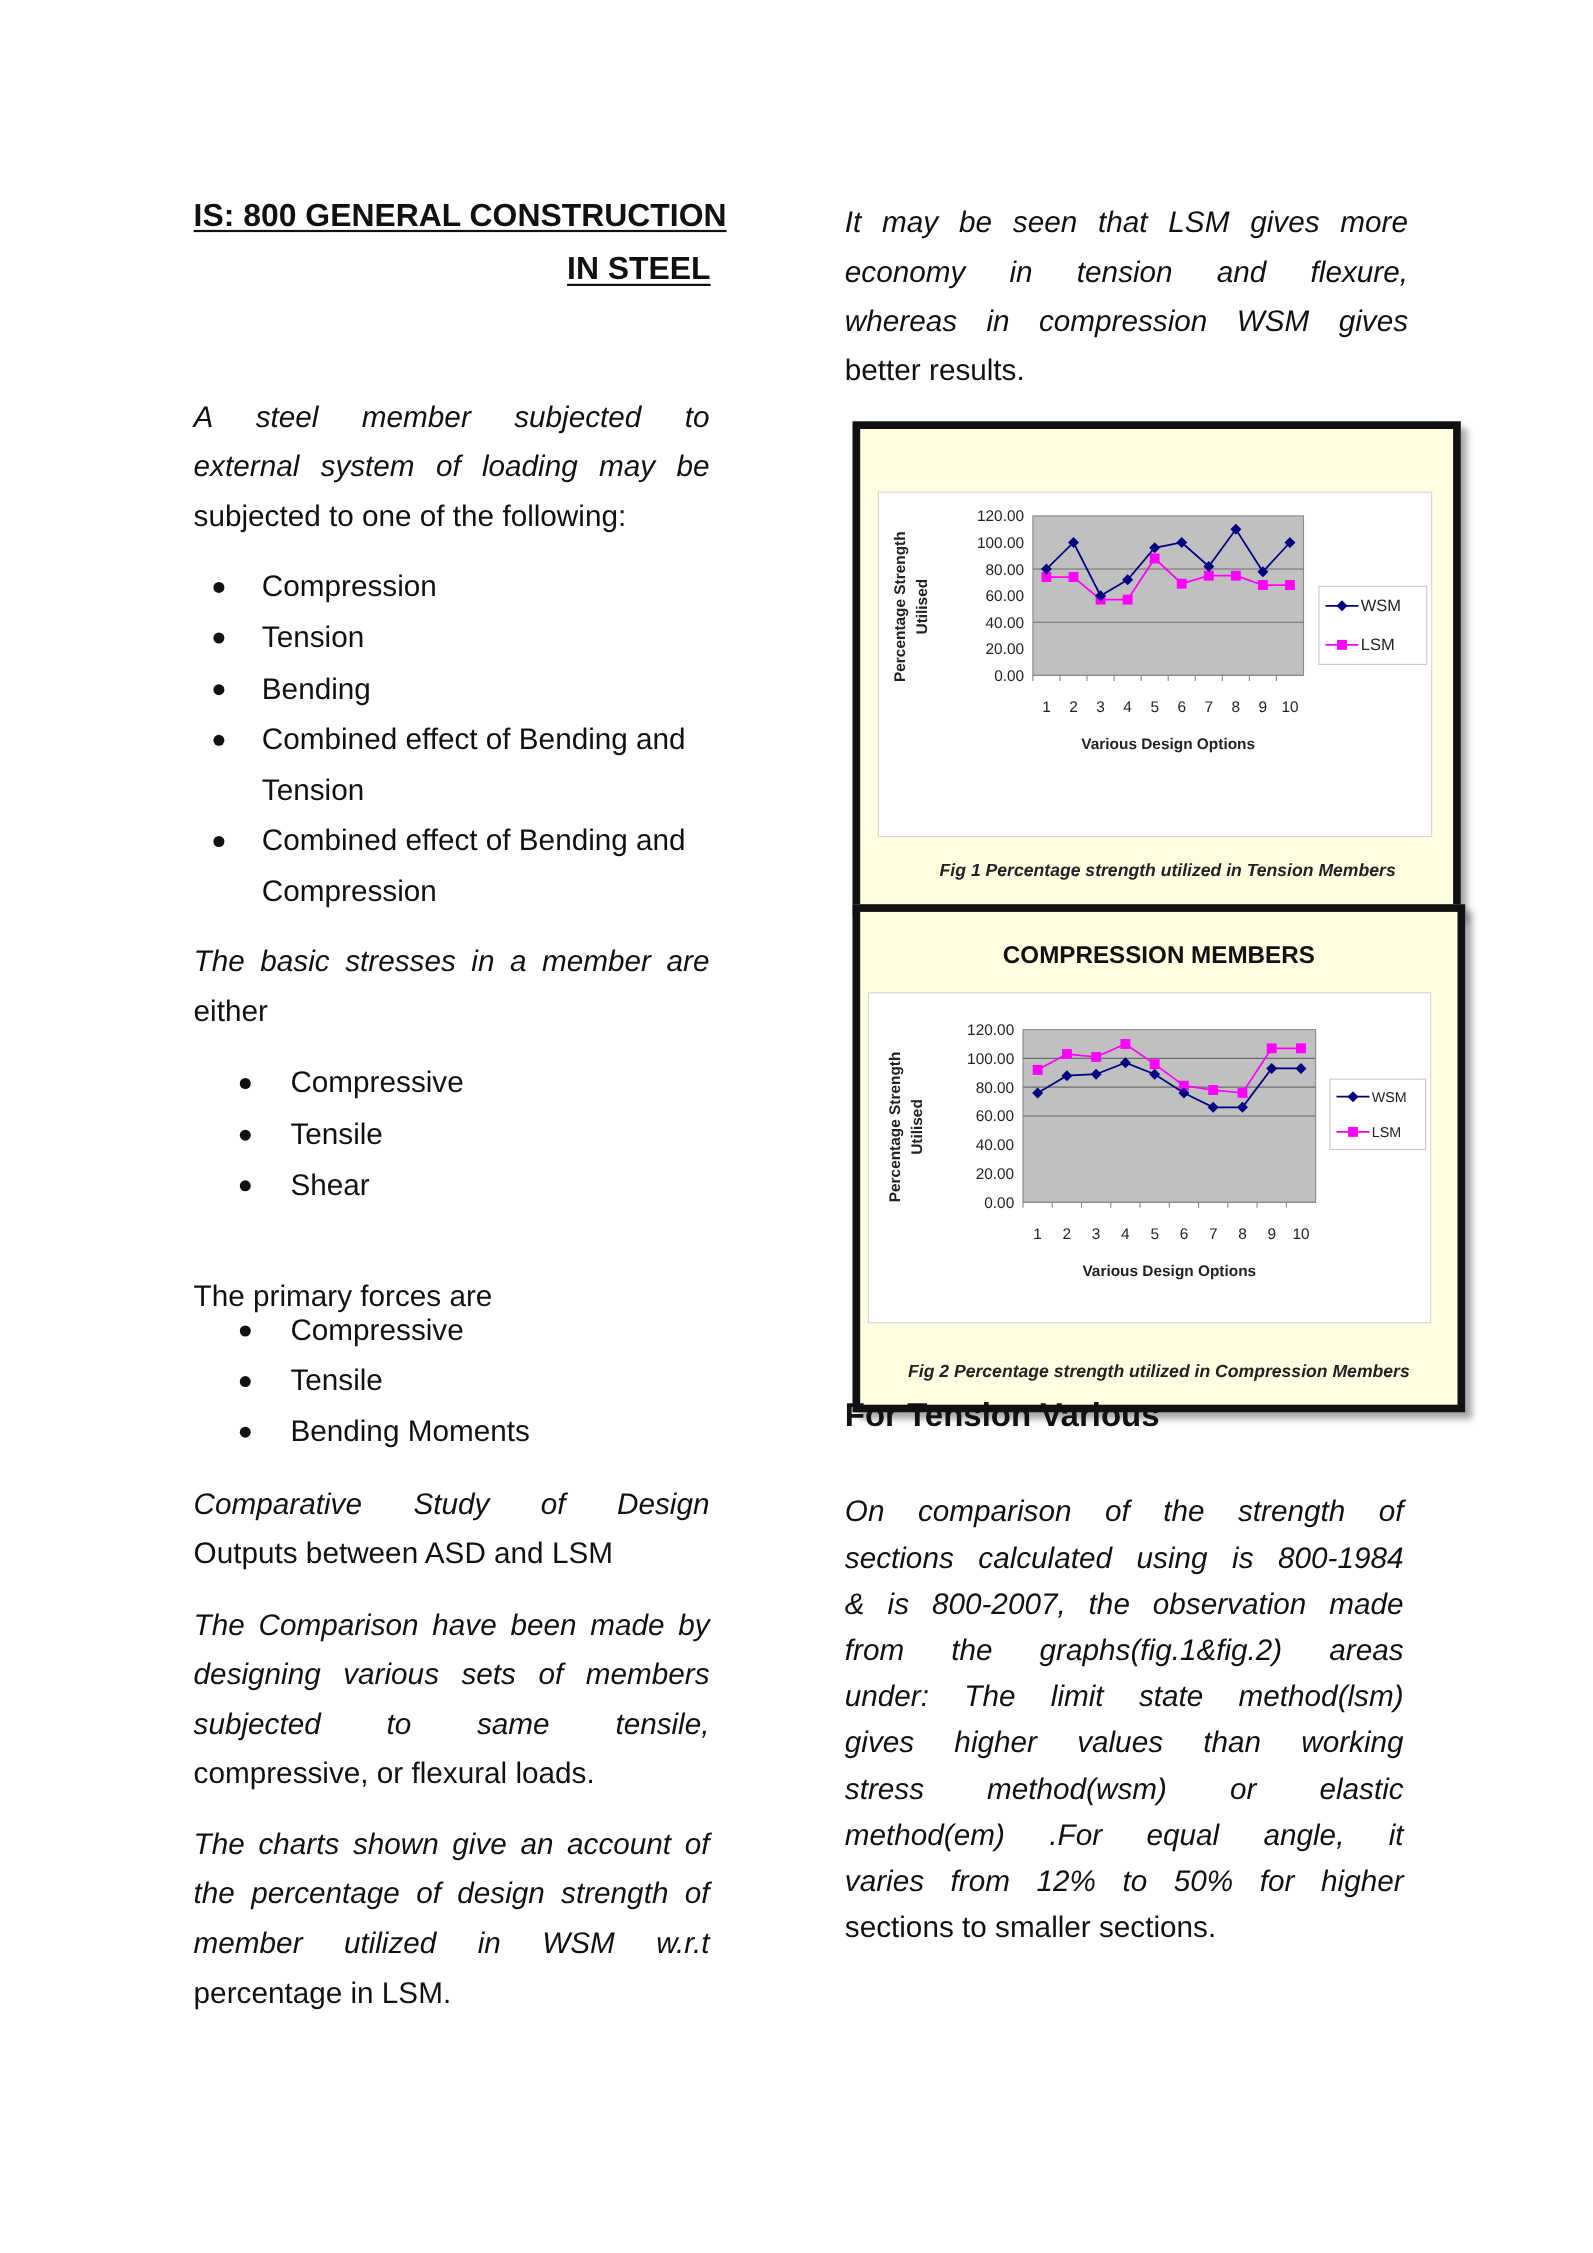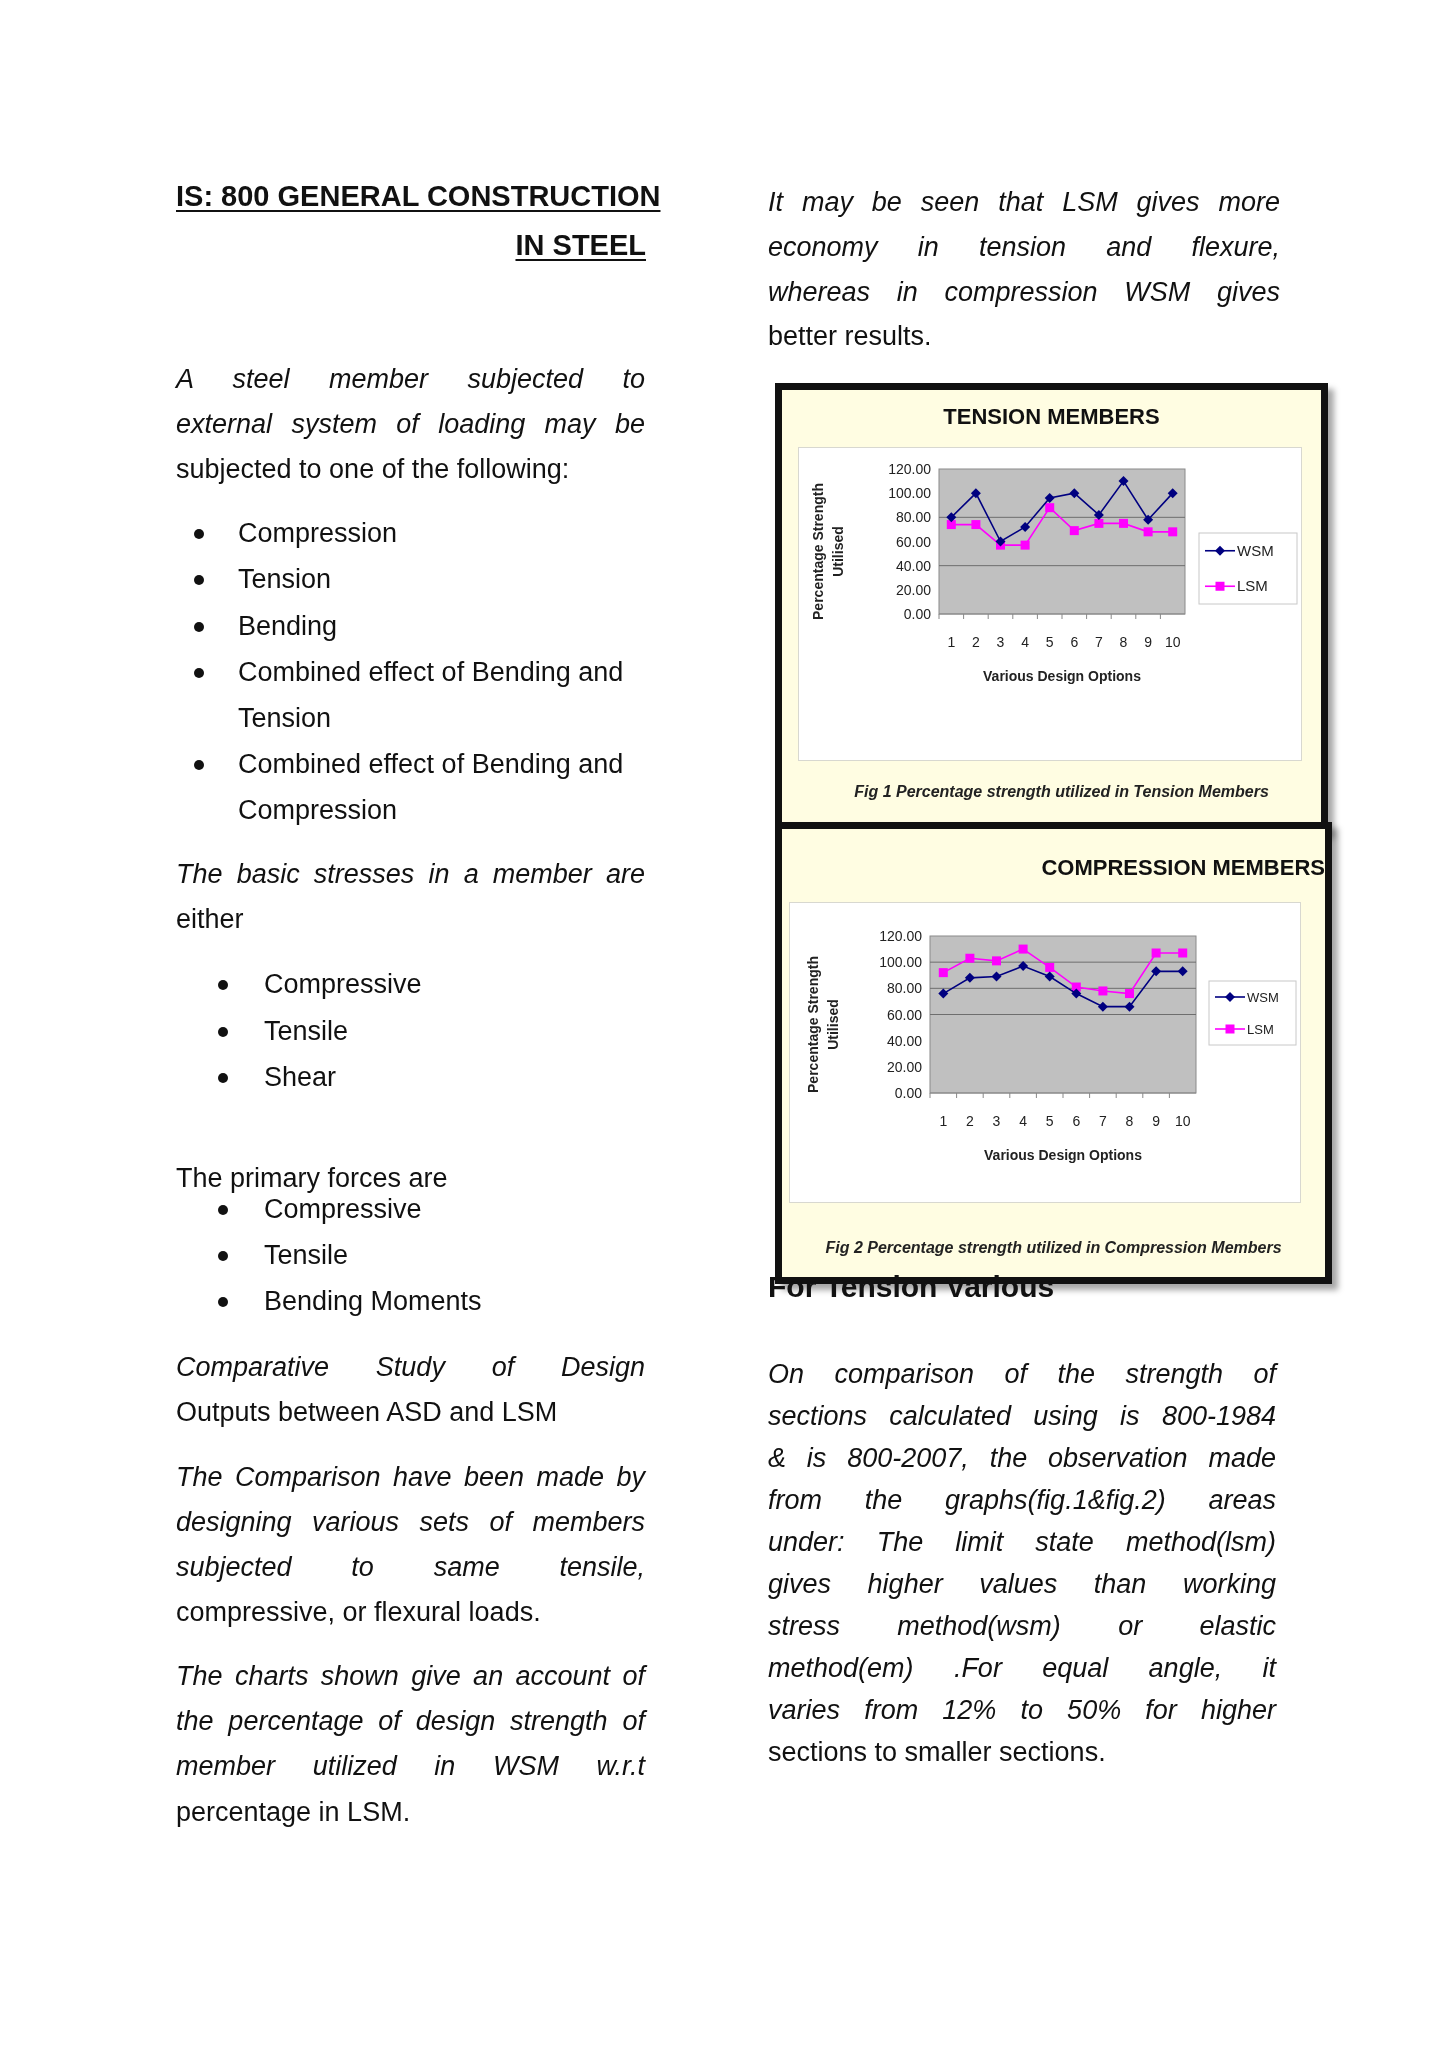--- a/index.html
+++ b/index.html
@@ -80,21 +80,20 @@
   <div class="abs txt" style="left:176px; top:1790px;">percentage in LSM.</div>
 </div>
 
 <div>
   <div class="abs txt just" style="left:768px; top:180px; width:512px;">It may be seen that LSM gives more</div>
   <div class="abs txt just" style="left:768px; top:225px; width:512px;">economy in tension and flexure,</div>
   <div class="abs txt just" style="left:768px; top:270px; width:512px;">whereas in compression WSM gives</div>
   <div class="abs txt" style="left:768px; top:314px;">better results.</div>
 
   <div class="chart-frame" style="left:775px; top:383px; width:553px; height:450px;">
-    <div class="chart-title" style="top:14px;">TENSION MEMBERS</div>
     <div class="chart-inner" style="left:16px; top:57px; width:502px; height:312px;">
       <svg id="chart0" width="502" height="312">
           <rect x="140" y="21" width="246" height="145" fill="#c0c0c0" stroke="#8a8a8a" stroke-width="1"></rect>
           <line x1="140" x2="386" y1="117.66666666666667" y2="117.66666666666667" stroke="#6e6e6e" stroke-width="1"></line>
           <line x1="140" x2="386" y1="69.33333333333334" y2="69.33333333333334" stroke="#6e6e6e" stroke-width="1"></line>
           <line x1="140" x2="386" y1="166" y2="166" stroke="#888" stroke-width="1"></line>
           <text x="132" y="171" text-anchor="end" font-size="14" fill="#222">0.00</text>
           <text x="132" y="146.83333333333334" text-anchor="end" font-size="14" fill="#222">20.00</text>
           <text x="132" y="122.66666666666667" text-anchor="end" font-size="14" fill="#222">40.00</text>
           <text x="132" y="98.5" text-anchor="end" font-size="14" fill="#222">60.00</text>
@@ -152,21 +151,21 @@
           <text x="438" y="107.75" font-size="15" fill="#222">WSM</text>
           <line x1="406" x2="436" y1="138.25" y2="138.25" stroke="#ff00ff" stroke-width="1.6"></line>
           <rect x="416.5" y="133.75" width="9" height="9" fill="#ff00ff"></rect>
           <text x="438" y="143.25" font-size="15" fill="#222">LSM</text>
         </svg>
     </div>
     <div class="chart-caption" style="top:393px; padding-left:20px;">Fig 1 Percentage strength utilized in Tension Members</div>
   </div>
 
   <div class="chart-frame" style="left:775px; top:822px; width:557px; height:462px;">
-    <div class="chart-title" style="top:26px;text-align:right;">COMPRESSION MEMBERS</div>
+    <div class="chart-title" style="top:26px;">COMPRESSION MEMBERS</div>
     <div class="chart-inner" style="left:7px; top:73px; width:510px; height:299px;">
       <svg id="chart1" width="510" height="299">
           <rect x="140" y="33" width="266" height="157" fill="#c0c0c0" stroke="#8a8a8a" stroke-width="1"></rect>
           <line x1="140" x2="406" y1="111.5" y2="111.5" stroke="#6e6e6e" stroke-width="1"></line>
           <line x1="140" x2="406" y1="85.33333333333334" y2="85.33333333333334" stroke="#6e6e6e" stroke-width="1"></line>
           <line x1="140" x2="406" y1="59.16666666666666" y2="59.16666666666666" stroke="#6e6e6e" stroke-width="1"></line>
           <line x1="140" x2="406" y1="190" y2="190" stroke="#888" stroke-width="1"></line>
           <text x="132" y="195" text-anchor="end" font-size="14" fill="#222">0.00</text>
           <text x="132" y="168.83333333333334" text-anchor="end" font-size="14" fill="#222">20.00</text>
           <text x="132" y="142.66666666666669" text-anchor="end" font-size="14" fill="#222">40.00</text>

